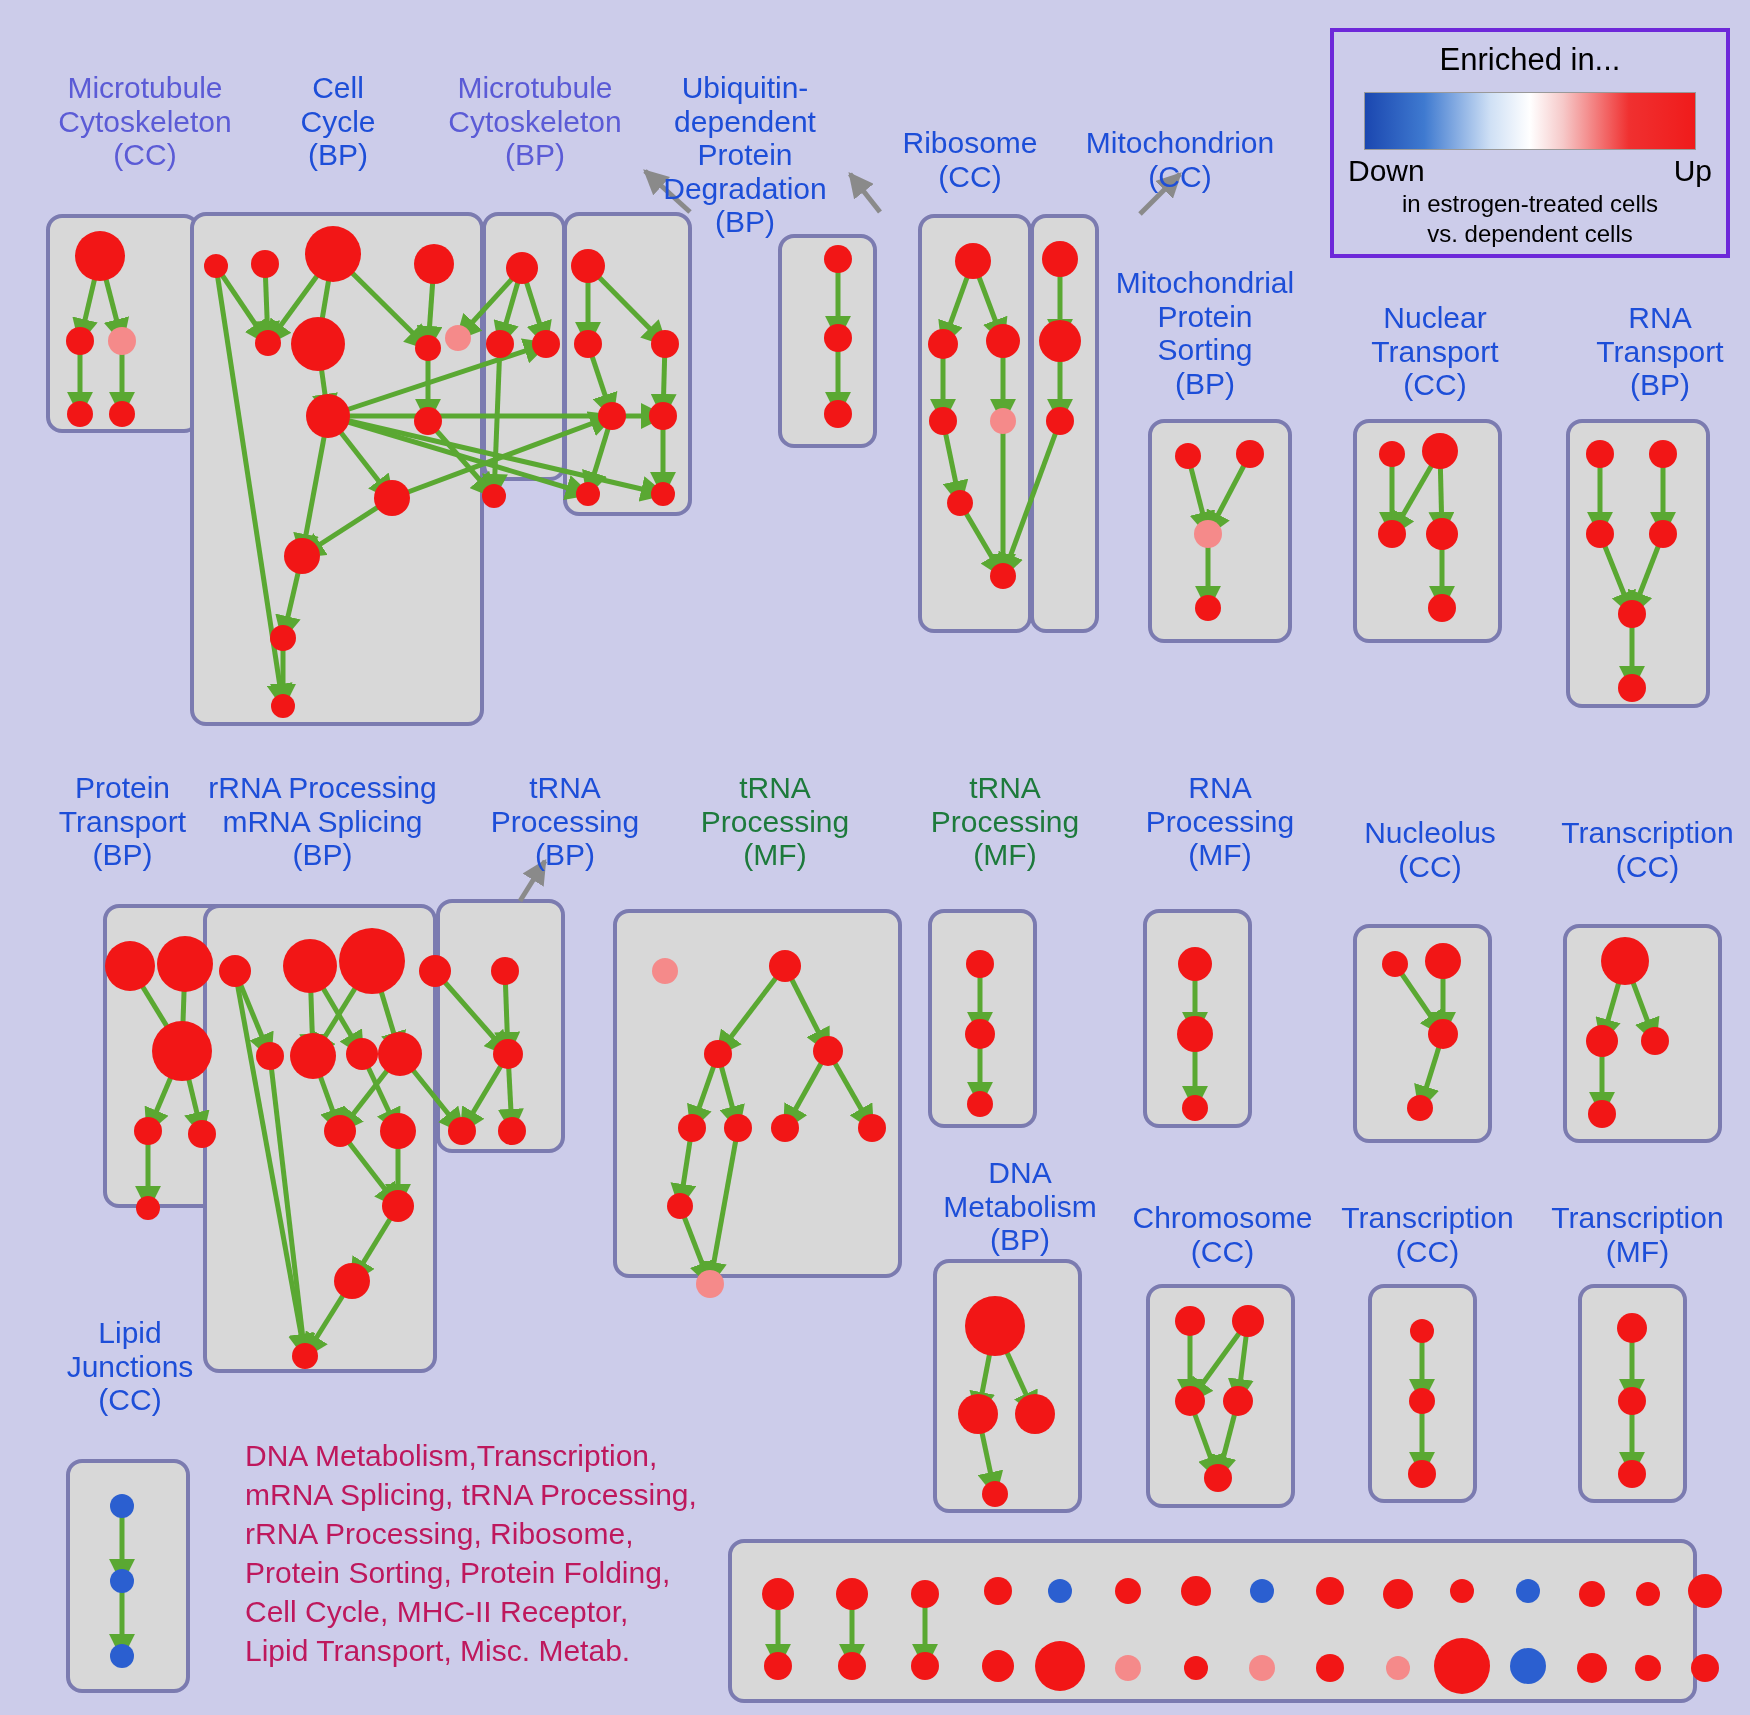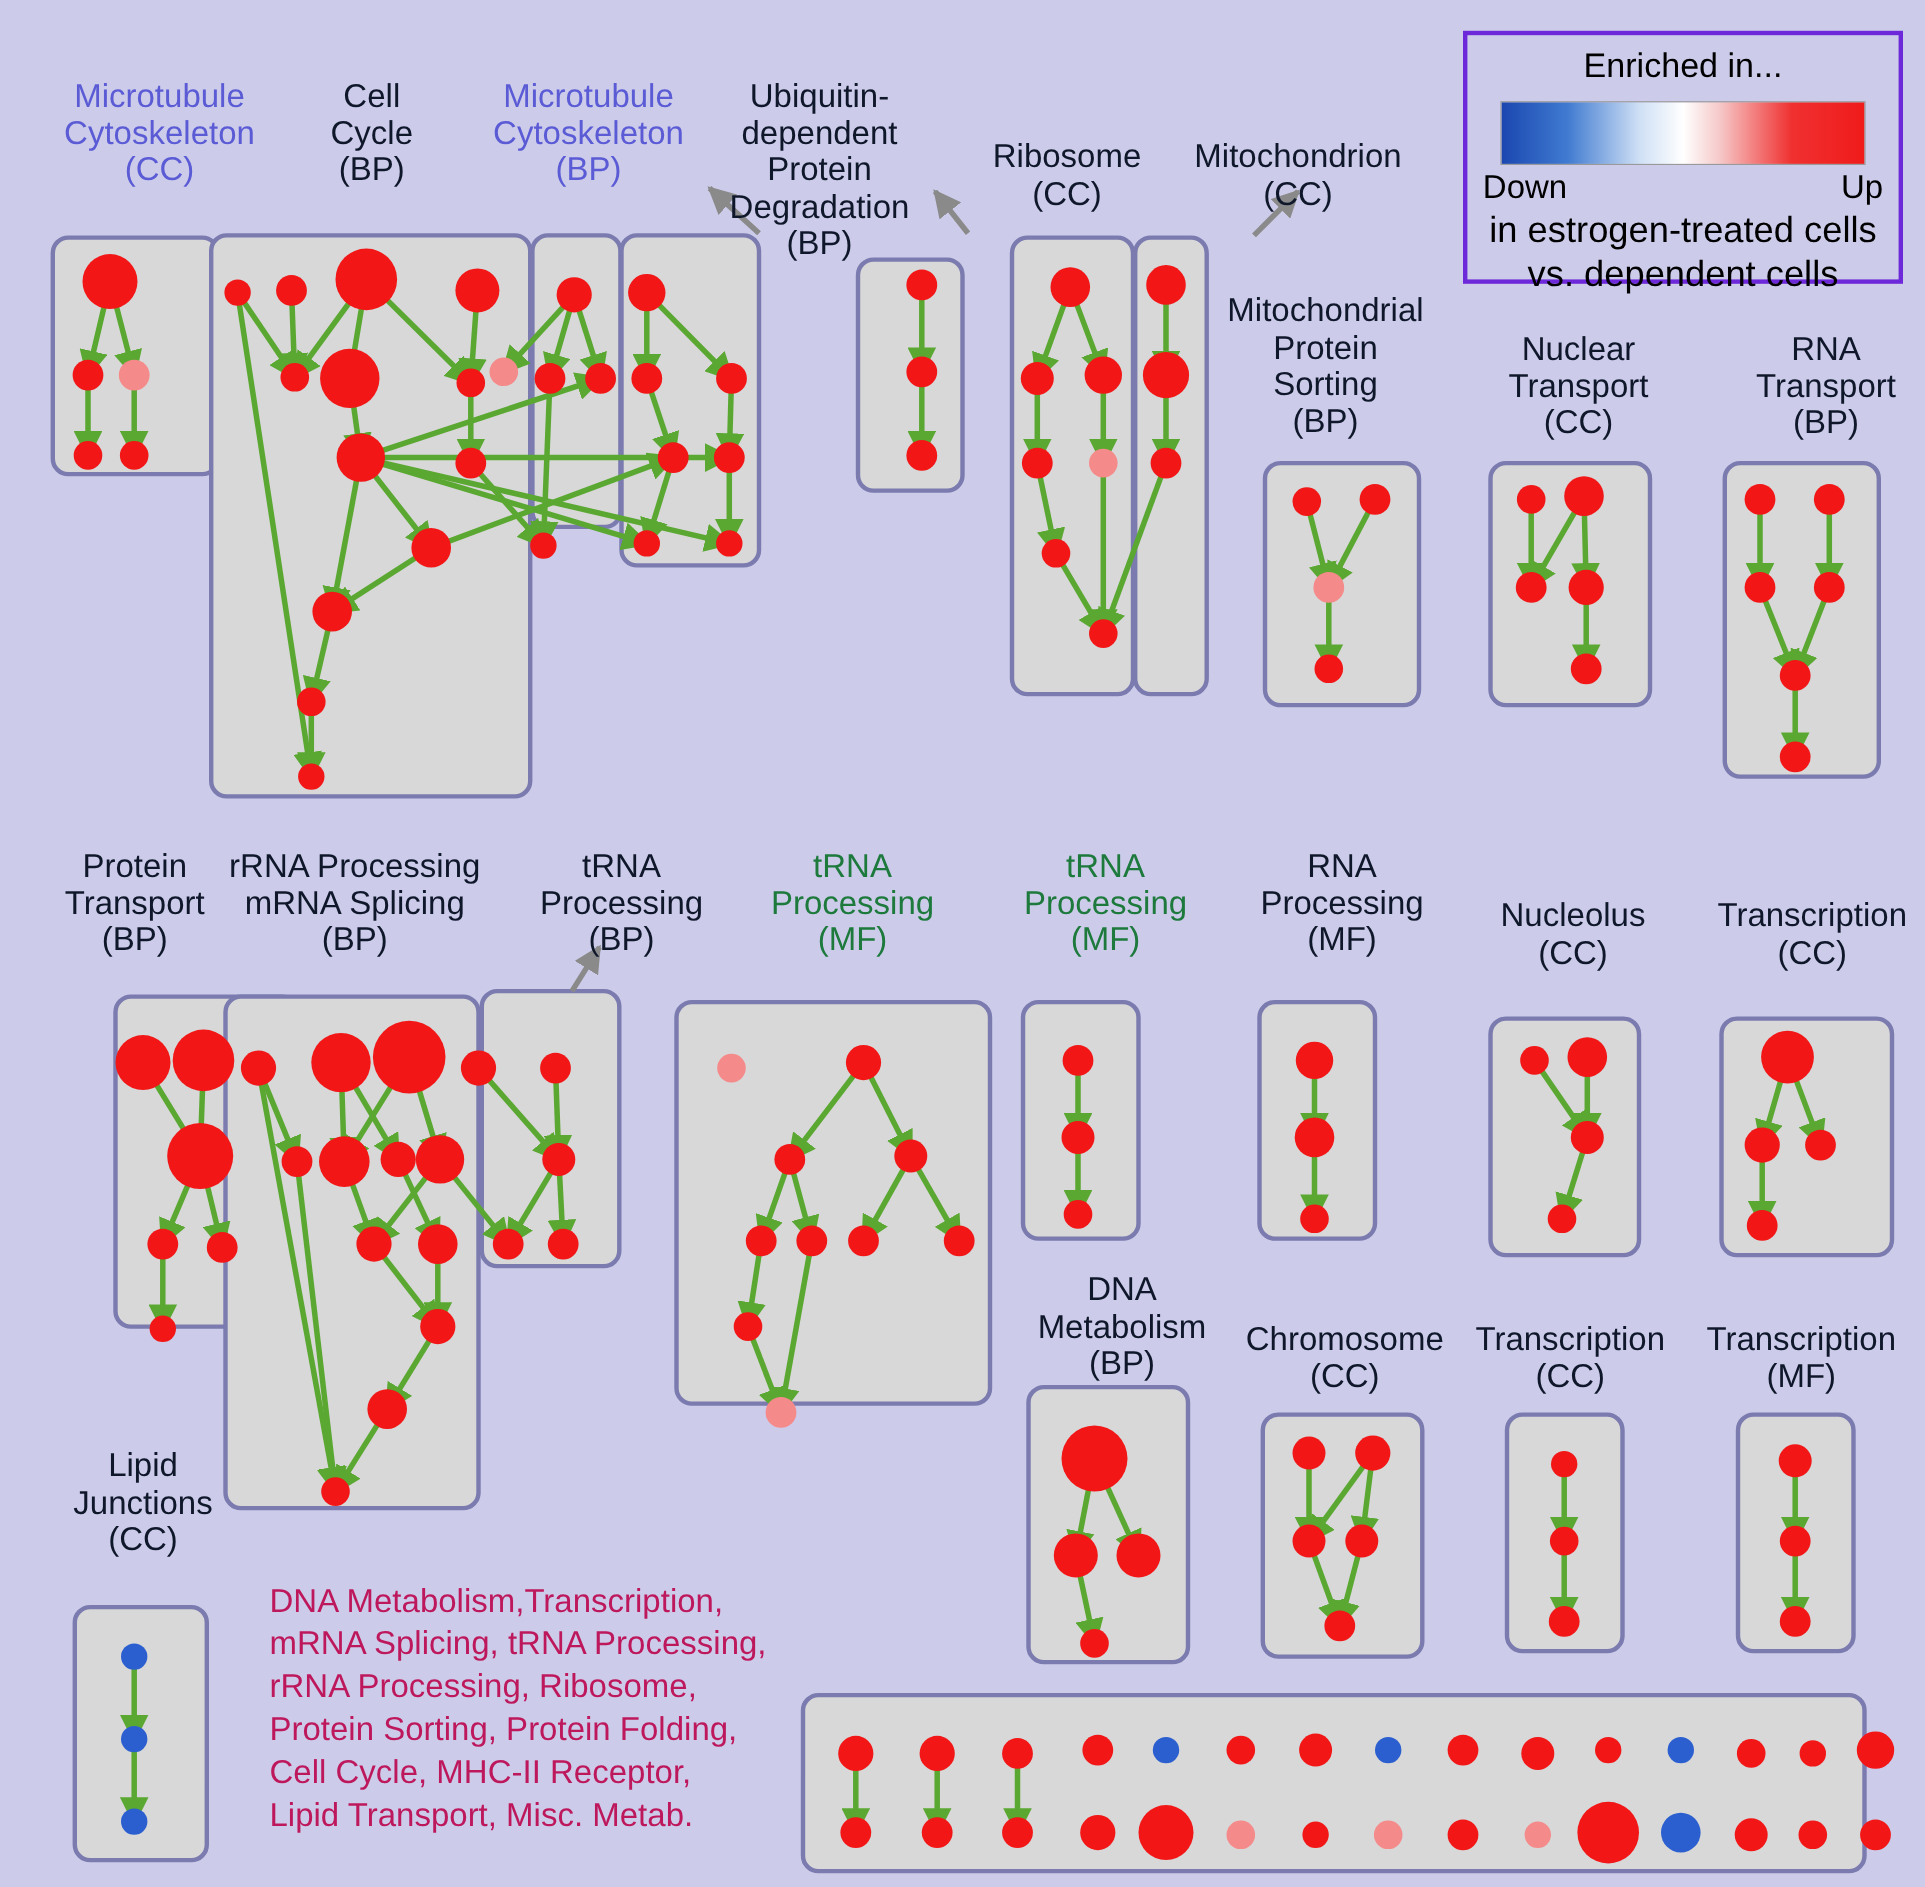--- a/index.html
+++ b/index.html
@@ -10,42 +10,42 @@
     position:relative;
     overflow:hidden;
   }
   #stage{position:absolute;left:0;top:16px;width:1750px;height:1600px;}
   svg.net{position:absolute;left:0;top:0;width:1750px;height:1715px;pointer-events:none;}
   .label{
     position:absolute;
     text-align:center;
     font-size:30px;
     line-height:1.12;
-    color:#0f172a;
+    color:#1d4ed8;
     white-space:pre-line;
   }
   .label.cc-blue{color:#5b5bd6;}
   .label.mf-green{color:#1d7a3c;}
   .legend{
     position:absolute;
     border:4px solid #6d28d9;
     background:#ccccea;
     box-sizing:border-box;
   }
   .legend-title{
     text-align:center;font-size:31px;color:#000;margin-top:10px;
   }
   .legend-bar{
     margin:14px auto 0 auto;
     height:56px;
     background:linear-gradient(to right,#1b47b0 0%,#3f7ad0 18%,#cfe0f5 38%,#ffffff 50%,#f6c9c9 60%,#f03030 80%,#f01b1b 100%);
     border:1px solid #999;
   }
   .legend-ends{display:flex;justify-content:space-between;font-size:30px;padding:4px 14px 0 14px;}
-  .legend-sub{text-align:center;font-size:33px;line-height:1.15;padding:2px 8px 0 8px;}
+  .legend-sub{text-align:center;font-size:24px;line-height:1.15;padding:2px 8px 0 8px;}
   .footnote{position:absolute;font-size:30px;line-height:1.3;color:#be185d;}
 </style>
 </head>
 <body>
 
 <div id="stage">
   <svg class="net">
     <defs>
       <marker id="arrow" viewBox="0 0 10 10" refX="8.5" refY="5" markerWidth="5.2" markerHeight="5.2" orient="auto-start-reverse">
         <path d="M0,0 L10,5 L0,10 z" fill="#5aa832"></path>

